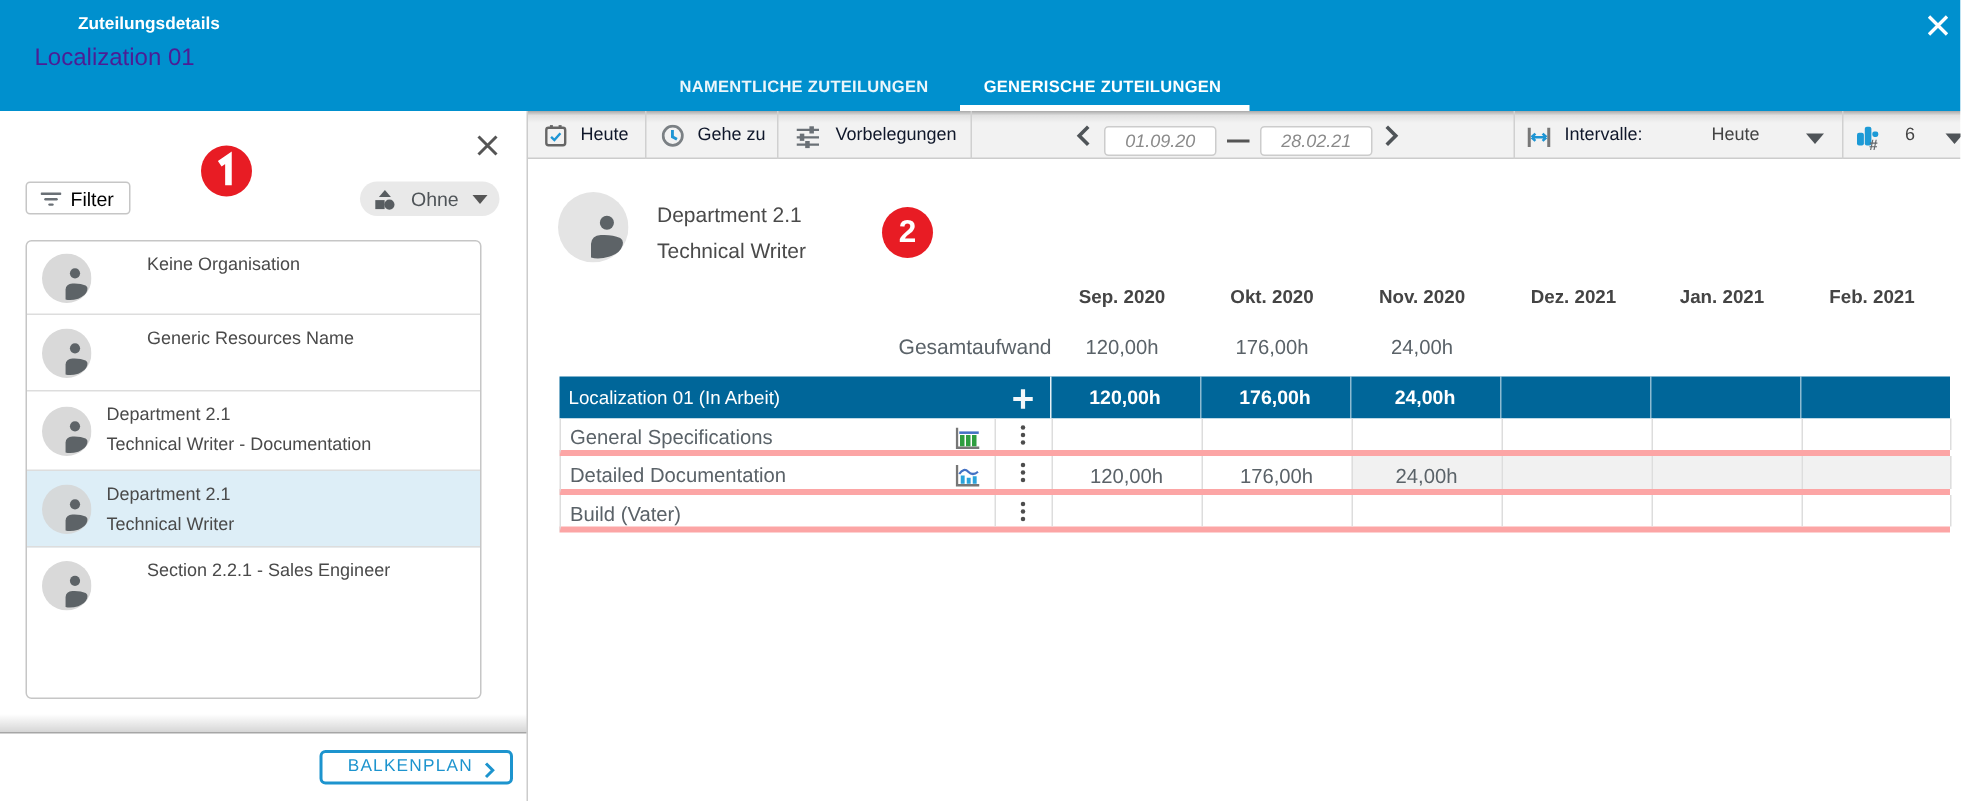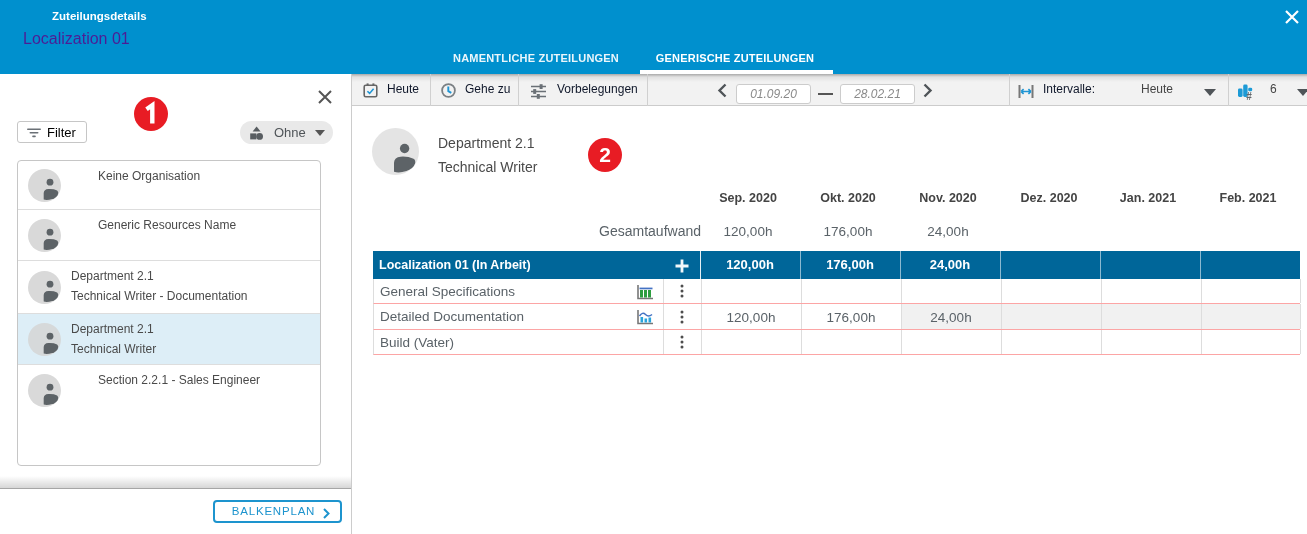--- a/index.html
+++ b/index.html
@@ -71,29 +71,29 @@
 #dep2 { left:438px; top:159px; font-size:14px; color:#4a4a4a; }
 .mhead { top:191px; width:100px; text-align:center; font-size:12.5px; font-weight:bold;
   color:#444; }
 #gesamt { left:540px; top:223px; width:161px; text-align:right; font-size:14px; color:#5a6268; }
 .gval { top:224px; width:100px; text-align:center; font-size:13.5px; color:#5a6268; }
 
 
 #ttable { left:373px; top:251px; width:927px; }
 #thead { position:relative; width:927px; height:28px; background:#069; }
 #thead .ttl { position:absolute; left:6px; top:7px; color:#fff; font-size:12.5px;
-  font-weight:bold; }
+  font-weight:normal; }
 #thead .plus { position:absolute; left:290px; top:0; width:38px; height:28px;
   text-align:center;
   border-right:1px solid rgba(255,255,255,.9); }
 #thead .hv { position:absolute; top:6px; width:100px; text-align:center; color:#fff;
   font-size:13px; font-weight:bold; }
 #thead .hdiv { position:absolute; top:0; width:1px; height:28px;
   background:rgba(255,255,255,.55); }
-.trow { position:relative; width:927px; border-bottom:1px solid #fca5a5; border-left:1px solid #ddd; background:#fff; }
+.trow { position:relative; width:927px; border-bottom:4px solid #fca5a5; border-left:1px solid #ddd; background:#fff; }
 .trow .name { position:absolute; left:6px; top:5px; font-size:13.5px; color:#5a6268; }
 .trow .cicon { position:absolute; left:263px; top:6px; }
 .trow .dots { position:absolute; left:289px; top:0; bottom:0; width:38px;
   border-left:1px solid #ddd; }
 .trow .cell { position:absolute; top:0; bottom:0; width:100px; border-left:1px solid #ddd; }
 .trow .cell.last { border-right:1px solid #ddd; }
 .trow .cv { position:absolute; top:6px; width:100px; text-align:center; font-size:13.5px;
   color:#5a6268; }
 .gcell { background:#f1f1f1; }
 .dotsvg { position:absolute; left:16px; top:50%; margin-top:-7px; }
@@ -247,21 +247,21 @@
     <circle cx="32.6" cy="20.5" r="4.7" fill="#5d6367"></circle>
     <path d="M22.0 43.7 L22.0 34.5 Q22.4 29.2 28.5 28.7 Q36.0 28.2 41.5 30.7 Q44.0 32.1 43.0 35.6 Q41.5 40.7 34.5 43.0 Q27.0 45.4 22.0 43.7 Z" fill="#5d6367"></path>
   </svg>
   <div class="abs" id="dep1">Department 2.1</div>
   <div class="abs" id="dep2">Technical Writer</div>
   <div class="abs badge" id="badge2">2</div>
 
   <div class="abs mhead" style="left:698px">Sep. 2020</div>
   <div class="abs mhead" style="left:798px">Okt. 2020</div>
   <div class="abs mhead" style="left:898px">Nov. 2020</div>
-  <div class="abs mhead" style="left:999px">Dez. 2020</div>
+  <div class="abs mhead" style="left:999px">Dez. 2021</div>
   <div class="abs mhead" style="left:1098px">Jan. 2021</div>
   <div class="abs mhead" style="left:1198px">Feb. 2021</div>
 
   <div class="abs" id="gesamt">Gesamtaufwand</div>
   <div class="abs gval" style="left:698px">120,00h</div>
   <div class="abs gval" style="left:798px">176,00h</div>
   <div class="abs gval" style="left:898px">24,00h</div>
 
   <div class="abs" id="ttable">
     <div id="thead">

